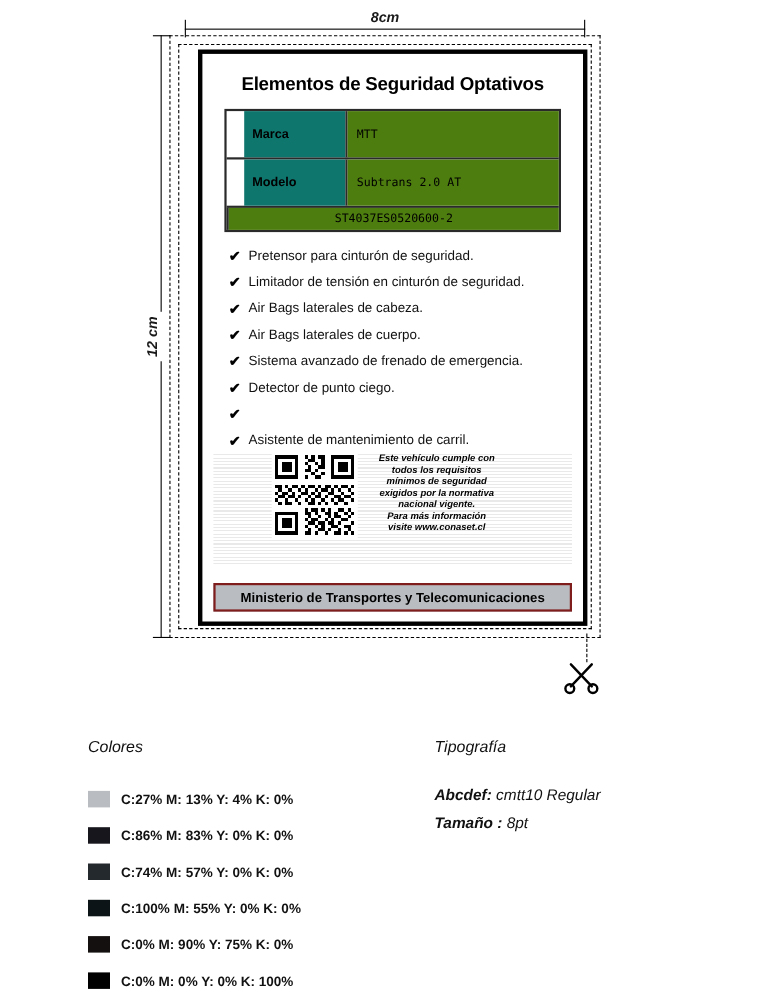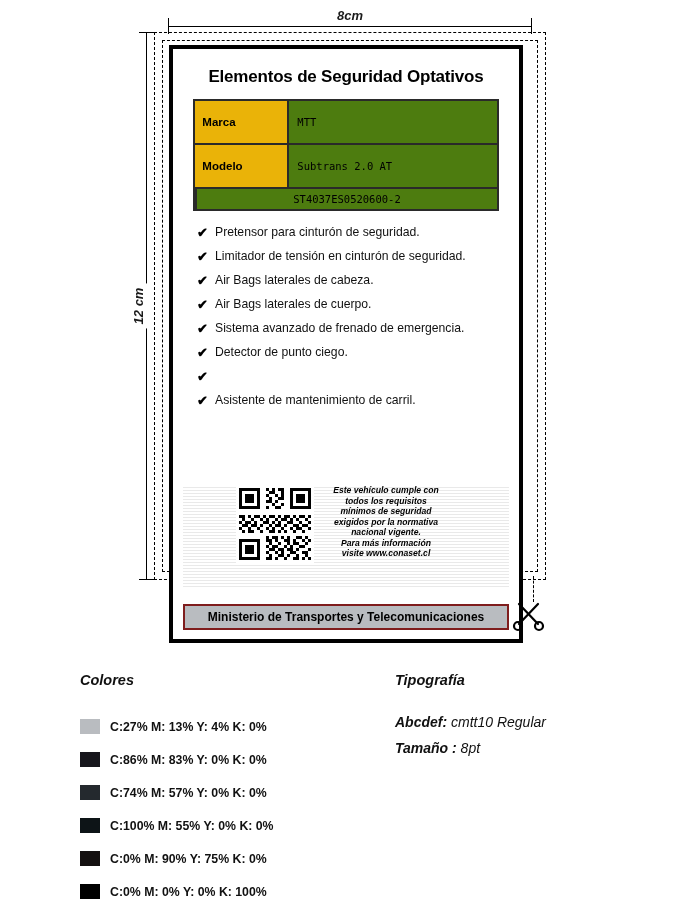--- a/index.html
+++ b/index.html
@@ -106,24 +106,24 @@
     top: 40px;
     width: 376px;
     height: 532px;
     border: 1px dashed #000;
     box-sizing: border-box;
   }
 
   
   .sticker {
     position: absolute;
-    left: 169px;
+    left: 180px;
     top: 45px;
     width: 354px;
-    height: 598px;
+    height: 524px;
     background: #ffffff;
     border: 4px solid #000;
     box-sizing: border-box;
     padding: 12px 14px 0 14px;
   }
   .sticker-title {
     text-align: center;
     font-weight: bold;
     font-size: 17px;
     letter-spacing: -0.2px;
@@ -139,28 +139,29 @@
     box-sizing: border-box;
   }
   .info-row {
     display: flex;
     align-items: stretch;
     border-bottom: 2px solid #2a2a2a;
     min-height: 20px;
   }
   .info-row:last-child { border-bottom: none; }
   .info-key {
-    background: #eab308;
+    background: #0f766e;
     font-weight: bold;
     font-size: 11.5px;
     padding: 15px 7px;
     display: flex;
     align-items: center;
     white-space: nowrap;
     color: #000;
+    margin-left: 16px;
   }
   .info-key.k1 { width: 78px; }
   .info-key.k2 { width: 78px; }
   .info-key.k3 { width: 150px; }
   .info-sep {
     width: 2px;
     background: #2a2a2a;
     flex: none;
   }
   .info-val {
@@ -274,21 +275,21 @@
     position: absolute;
     left: 0;
     top: 672px;
     width: 700px;
     height: 230px;
   }
   .legend h3 {
     margin: 0;
     font-size: 14.5px;
     font-style: italic;
-    font-weight: bold;
+    font-weight: normal;
     color: #111;
   }
   .colors-col {
     position: absolute;
     left: 80px;
     top: 0;
     width: 300px;
   }
   .typo-col {
     position: absolute;

